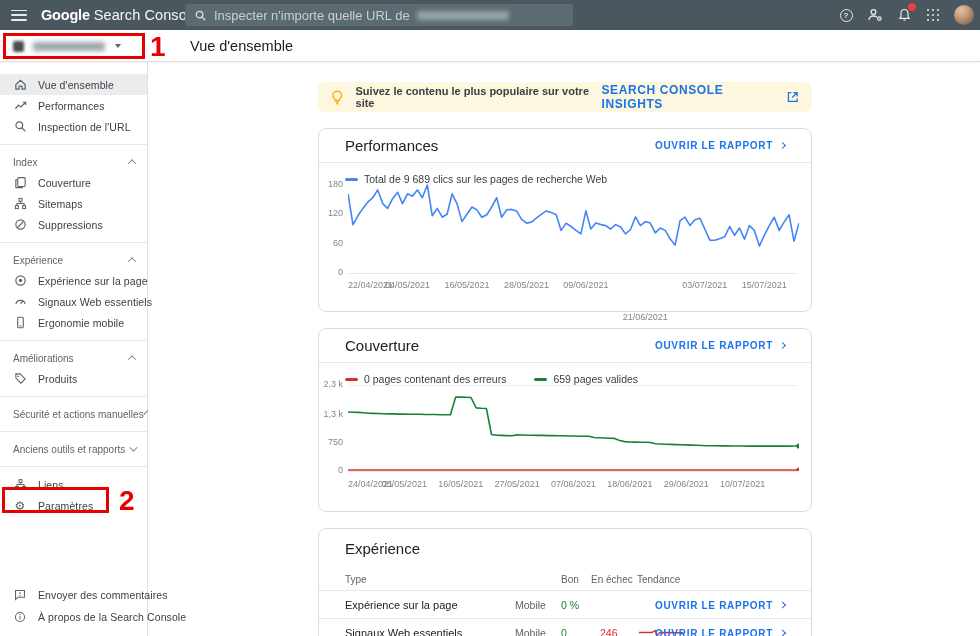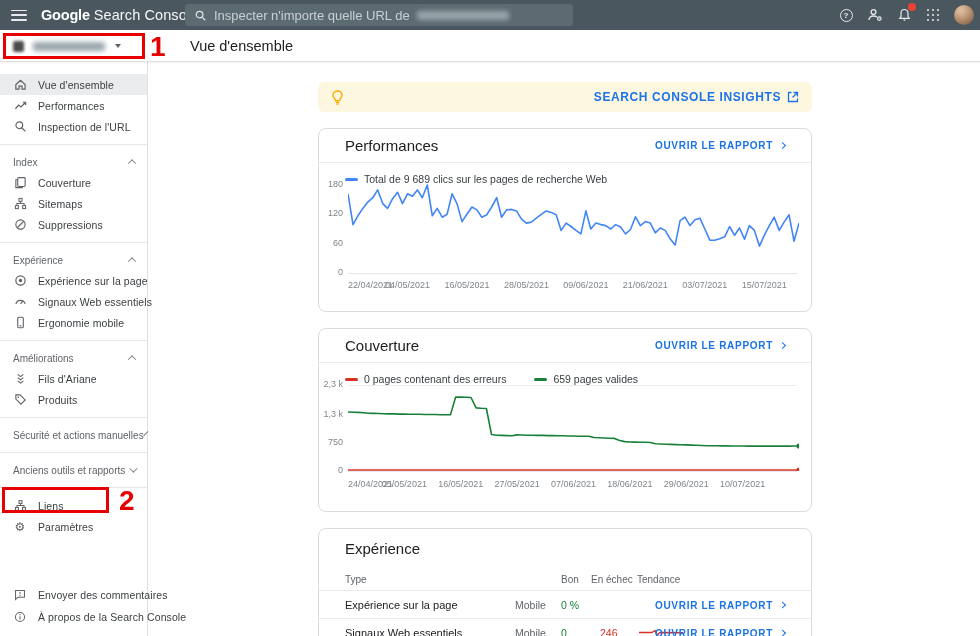--- a/index.html
+++ b/index.html
@@ -299,28 +299,20 @@
 
     <div class="sb-divider"></div>
 
     <div class="section-head">
       <span class="slbl">Améliorations</span>
       <span class="chev up"></span>
     </div>
     <div class="nav-item">
       <span class="nav-ic">
         <svg width="13" height="13" viewBox="0 0 14 14">
-            <path d="M4 2.5 L7 5 L10 2.5 M4 6 L7 8.5 L10 6 M4 9.5 L7 12 L10 9.5" fill="none" stroke="#5f6368" stroke-width="1.2"></path>
-          </svg>
-      </span>
-      <span class="lbl">Fils d'Ariane</span>
-    </div>
-    <div class="nav-item">
-      <span class="nav-ic">
-        <svg width="13" height="13" viewBox="0 0 14 14">
             <path d="M2 2 H6.5 L12 7.5 L7.5 12 L2 6.5 Z" fill="none" stroke="#5f6368" stroke-width="1.2"></path>
             <circle cx="4.6" cy="4.6" r="0.9" fill="#5f6368"></circle>
           </svg>
       </span>
       <span class="lbl">Produits</span>
     </div>
 
     <div class="sb-divider"></div>
 
     <div class="section-head">
@@ -381,20 +373,21 @@
 
   <div class="main">
     <div class="col">
 
       <div class="banner">
         <svg width="13" height="15" viewBox="0 0 13 15">
           <path d="M6.5 1 C3.9 1 2 2.9 2 5.3 C2 7 3 8 3.8 9 C4.3 9.6 4.5 10 4.5 10.6 H8.5 C8.5 10 8.7 9.6 9.2 9 C10 8 11 7 11 5.3 C11 2.9 9.1 1 6.5 1 Z" fill="none" stroke="#f9ab00" stroke-width="1.4"></path>
           <line x1="4.8" y1="12.3" x2="8.2" y2="12.3" stroke="#f9ab00" stroke-width="1.4"></line>
           <line x1="5.4" y1="14" x2="7.6" y2="14" stroke="#f9ab00" stroke-width="1.4"></line>
         </svg>
+        <span class="btext">Suivez le contenu le plus populaire sur votre site</span>
         <div class="blink">
           <span>SEARCH CONSOLE INSIGHTS</span>
           <svg width="12" height="12" viewBox="0 0 12 12">
             <path d="M4.5 1.5 H1.5 V10.5 H10.5 V7.5" fill="none" stroke="#1a73e8" stroke-width="1.3"></path>
             <path d="M6.5 1.5 H10.5 V5.5 M10.5 1.5 L5.5 6.5" fill="none" stroke="#1a73e8" stroke-width="1.3"></path>
           </svg>
         </div>
       </div>
 
       <div class="card" style="height:184px;">
@@ -421,21 +414,21 @@
           <div class="baseline" style="top:90px;"></div>
           <svg class="chart-svg" width="451" height="90" viewBox="0 0 451 90" preserveAspectRatio="none">
               <polyline points="0.0,10.8 5.0,41.6 9.9,32.8 14.9,25.4 19.8,19.1 24.8,14.7 29.7,6.9 34.7,20.6 39.6,25.4 44.6,15.7 49.6,9.3 54.5,20.6 59.5,10.8 64.4,13.2 69.4,6.9 74.3,14.7 79.3,2.0 84.3,32.8 89.2,25.4 94.2,34.2 99.1,31.3 104.1,10.8 109.0,20.6 114.0,38.6 118.9,31.3 123.9,24.0 128.9,26.9 133.8,34.2 138.8,31.8 143.7,24.0 148.7,14.7 153.6,34.2 158.6,26.9 163.5,26.4 168.5,27.9 173.5,36.2 178.4,40.1 183.4,39.1 188.3,35.2 193.3,31.3 198.2,27.9 203.2,29.4 208.2,31.8 213.1,47.4 218.1,40.1 223.0,43.5 228.0,47.4 232.9,50.9 237.9,27.9 242.8,46.0 247.8,40.1 252.8,41.6 257.7,42.6 262.7,46.0 267.6,41.6 272.6,44.0 277.5,50.9 282.5,46.5 287.5,33.8 292.4,42.6 297.4,38.6 302.3,40.1 307.3,49.9 312.2,45.0 317.2,47.4 322.1,55.8 327.1,62.1 332.1,37.7 337.0,34.2 342.0,42.6 346.9,36.7 351.9,35.2 356.8,46.0 361.8,57.2 366.7,57.2 371.7,55.8 376.7,53.8 381.6,43.5 386.6,52.3 391.5,45.0 396.5,56.2 401.4,42.6 406.4,47.4 411.4,63.1 416.3,52.3 421.3,42.6 426.2,34.2 431.2,47.4 436.1,39.1 441.1,31.8 446.0,58.2 451.0,40.1" fill="none" stroke="#4285f4" stroke-width="1.6" stroke-linejoin="round"></polyline>
             </svg>
           <div class="xlabels" style="top:97px;">
               <span style="left: 0%;">22/04/2021</span>
               <span style="left: 13.1868%; transform: translateX(-50%);">04/05/2021</span>
               <span style="left: 26.3736%; transform: translateX(-50%);">16/05/2021</span>
               <span style="left: 39.5604%; transform: translateX(-50%);">28/05/2021</span>
               <span style="left: 52.7473%; transform: translateX(-50%);">09/06/2021</span>
-              <span style="left: 65.9341%; transform: translateX(-50%);">21/06/2021</span>
+              <span style="left: 65.9341%; transform: translateX(-50%); margin-top: 32px;">21/06/2021</span>
               <span style="left: 79.1209%; transform: translateX(-50%);">03/07/2021</span>
               <span style="left: 92.3077%; transform: translateX(-50%);">15/07/2021</span>
             </div>
         </div>
       </div>
 
       <div class="card" style="height:184px;">
         <div class="card-head bordered">
           <span class="card-title">Couverture</span>
           <div class="report-link">

